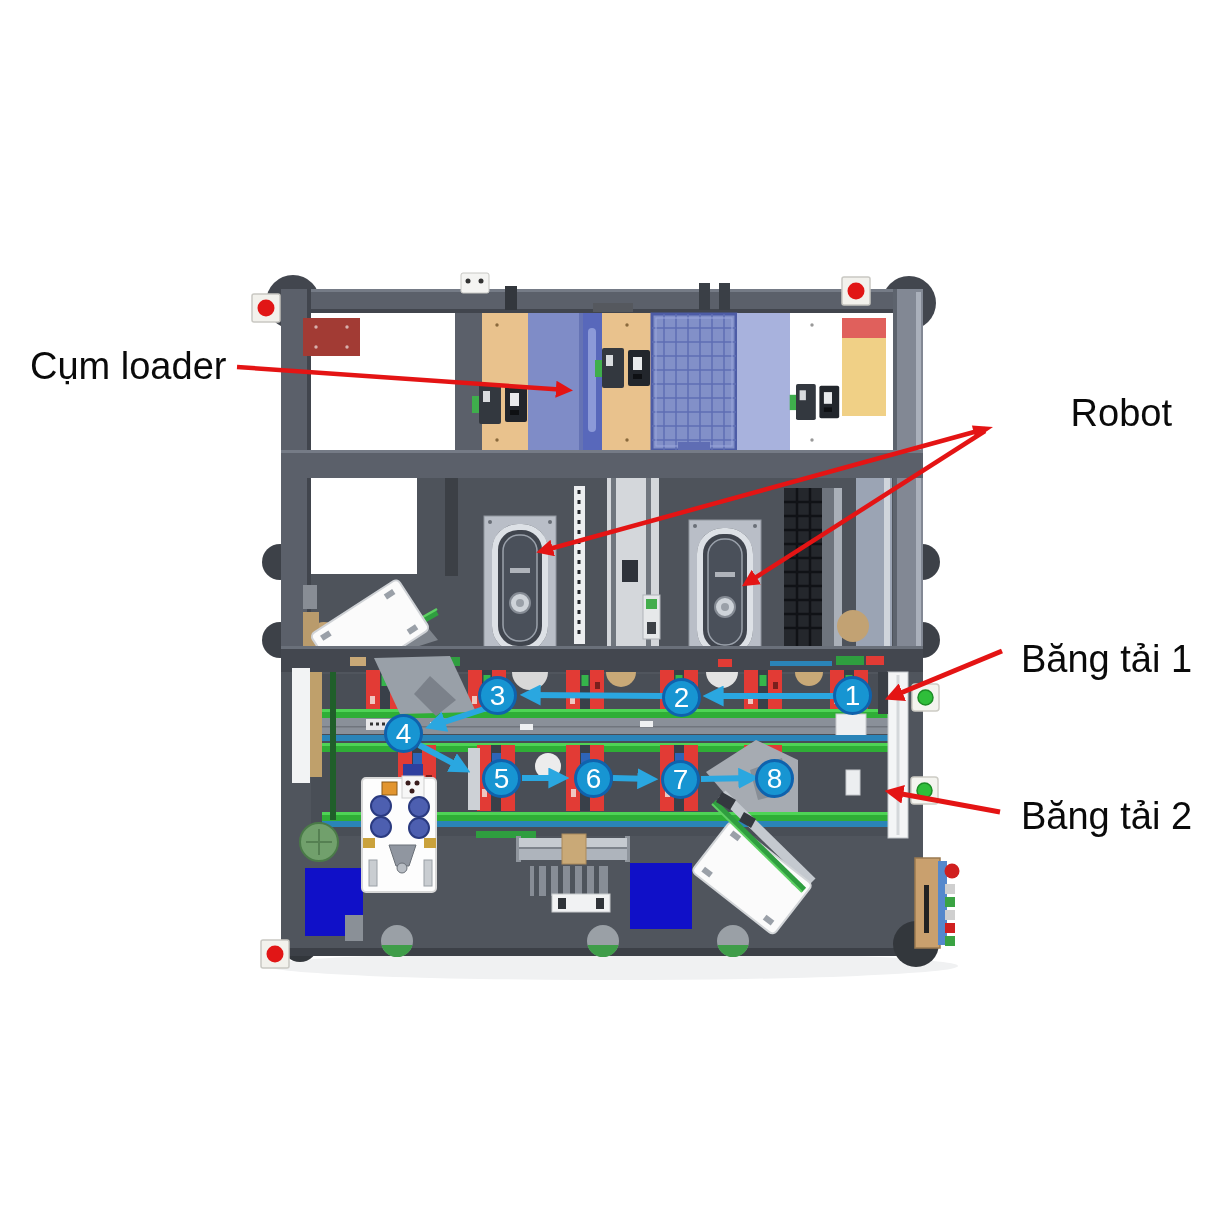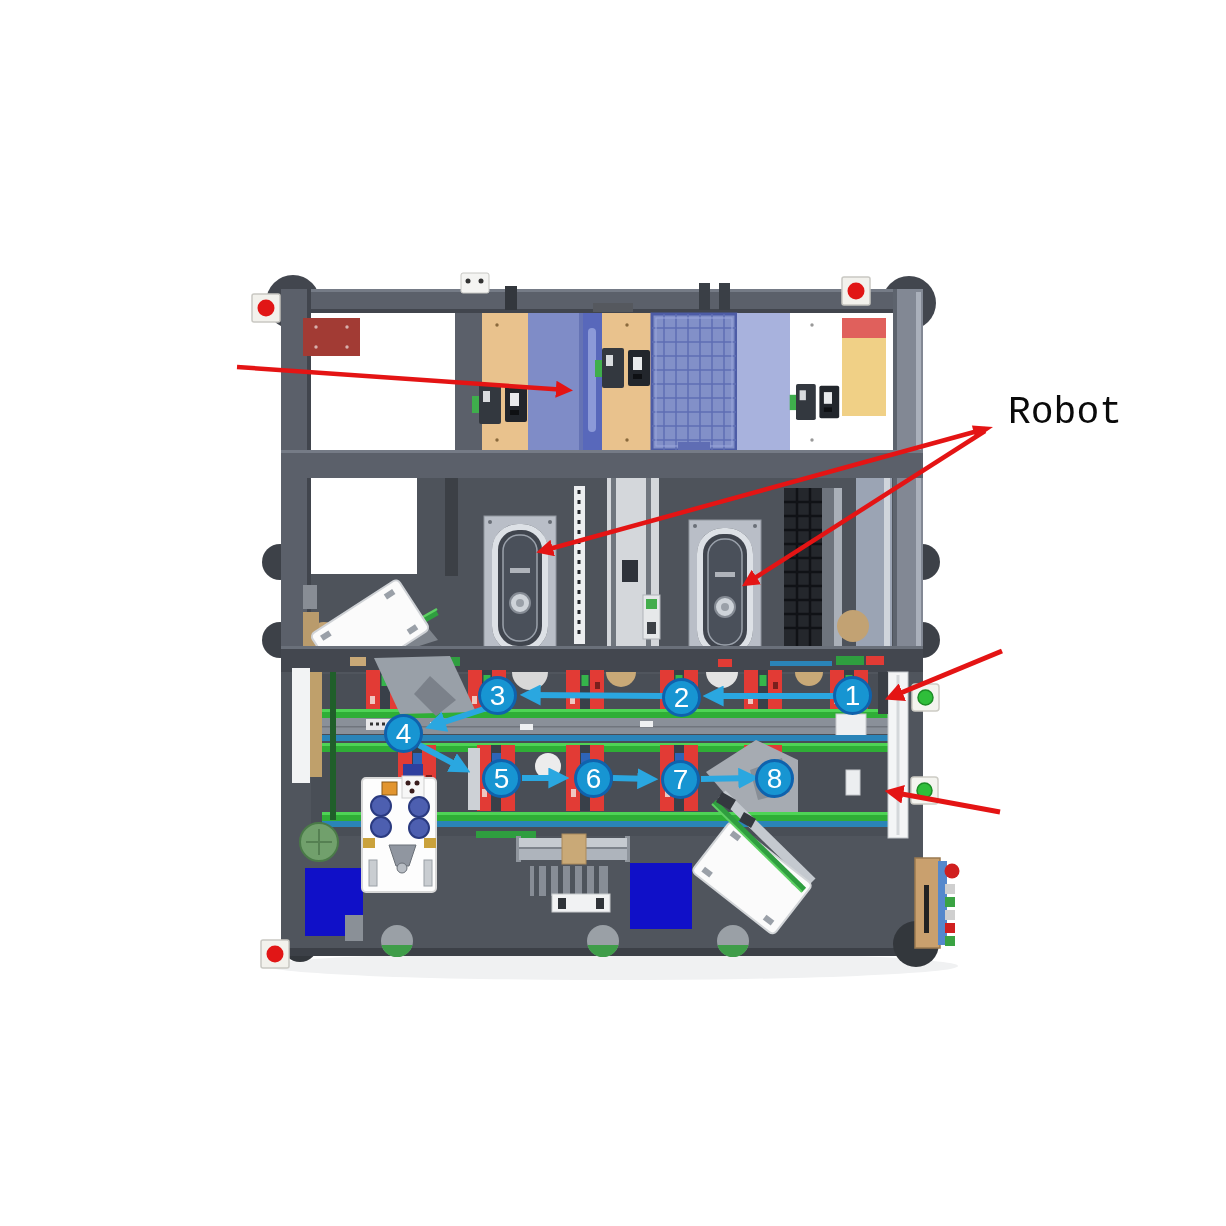--- a/index.html
+++ b/index.html
@@ -12,21 +12,21 @@
   }
   html,body{margin:0;padding:0;}
   .stage{position:relative;width:1226px;height:1226px;background:var(--page-background);
          overflow:hidden;font-family:"Liberation Sans",sans-serif;}
   svg{position:absolute;left:0;top:0;}
   .red-stroke{stroke:var(--annotation-red);}
   .red-fill{fill:var(--annotation-red);}
   .blue-stroke{stroke:var(--flow-blue);}
   .blue-fill{fill:var(--flow-blue);}
   .lbl{position:absolute;color:var(--label-text);font-size:38px;line-height:42px;white-space:nowrap;}
-  .lbl-center{text-align:left;white-space:normal;font-family:Liberation Mono, monospace;}
+  .lbl-center{text-align:right;white-space:normal;}
   .lbl-center span{display:block;}
   .step{position:absolute;width:33px;height:33px;border-radius:50%;
         background:var(--step-fill);border:3px solid var(--step-border);
         color:#ffffff;display:flex;align-items:center;justify-content:center;
         font-size:28px;font-weight:400;}
 </style>
 </head>
 <body>
 
 <div class="stage">
@@ -396,23 +396,26 @@
   <g class="red-stroke" stroke-width="4.5" fill="none">
     <line x1="237" y1="367" x2="567" y2="390" marker-end="url(#mr)"></line>
     <line x1="985" y1="429" x2="542" y2="551" marker-end="url(#mr)"></line>
     <line x1="985" y1="431" x2="747" y2="583" marker-end="url(#mr)"></line>
     <line x1="1002" y1="651" x2="891" y2="697" stroke-width="5" marker-end="url(#mr)"></line>
     <line x1="1000" y1="812" x2="891" y2="792" stroke-width="5" marker-end="url(#mr)"></line>
   </g>
   <polygon points="993,427 975.5,439 971.9,425.4" class="red-fill"></polygon>
 </svg>
 
+<div class="lbl" style="left:30px;top:345px;">Cụm loader</div>
 <div class="lbl lbl-center" style="left:1008px;top:392px;width:164px;">
   <span>Robot</span>
 </div>
+<div class="lbl" style="left:1021px;top:638px;">Băng tải 1</div>
+<div class="lbl" style="left:1021px;top:795px;">Băng tải 2</div>
 
 <div class="step" style="left:833px;top:676px;">1</div>
 <div class="step" style="left:662px;top:678px;">2</div>
 <div class="step" style="left:478px;top:676px;">3</div>
 <div class="step" style="left:384px;top:714px;">4</div>
 <div class="step" style="left:482px;top:759px;">5</div>
 <div class="step" style="left:574px;top:759px;">6</div>
 <div class="step" style="left:661px;top:760px;">7</div>
 <div class="step" style="left:755px;top:759px;">8</div>
 

